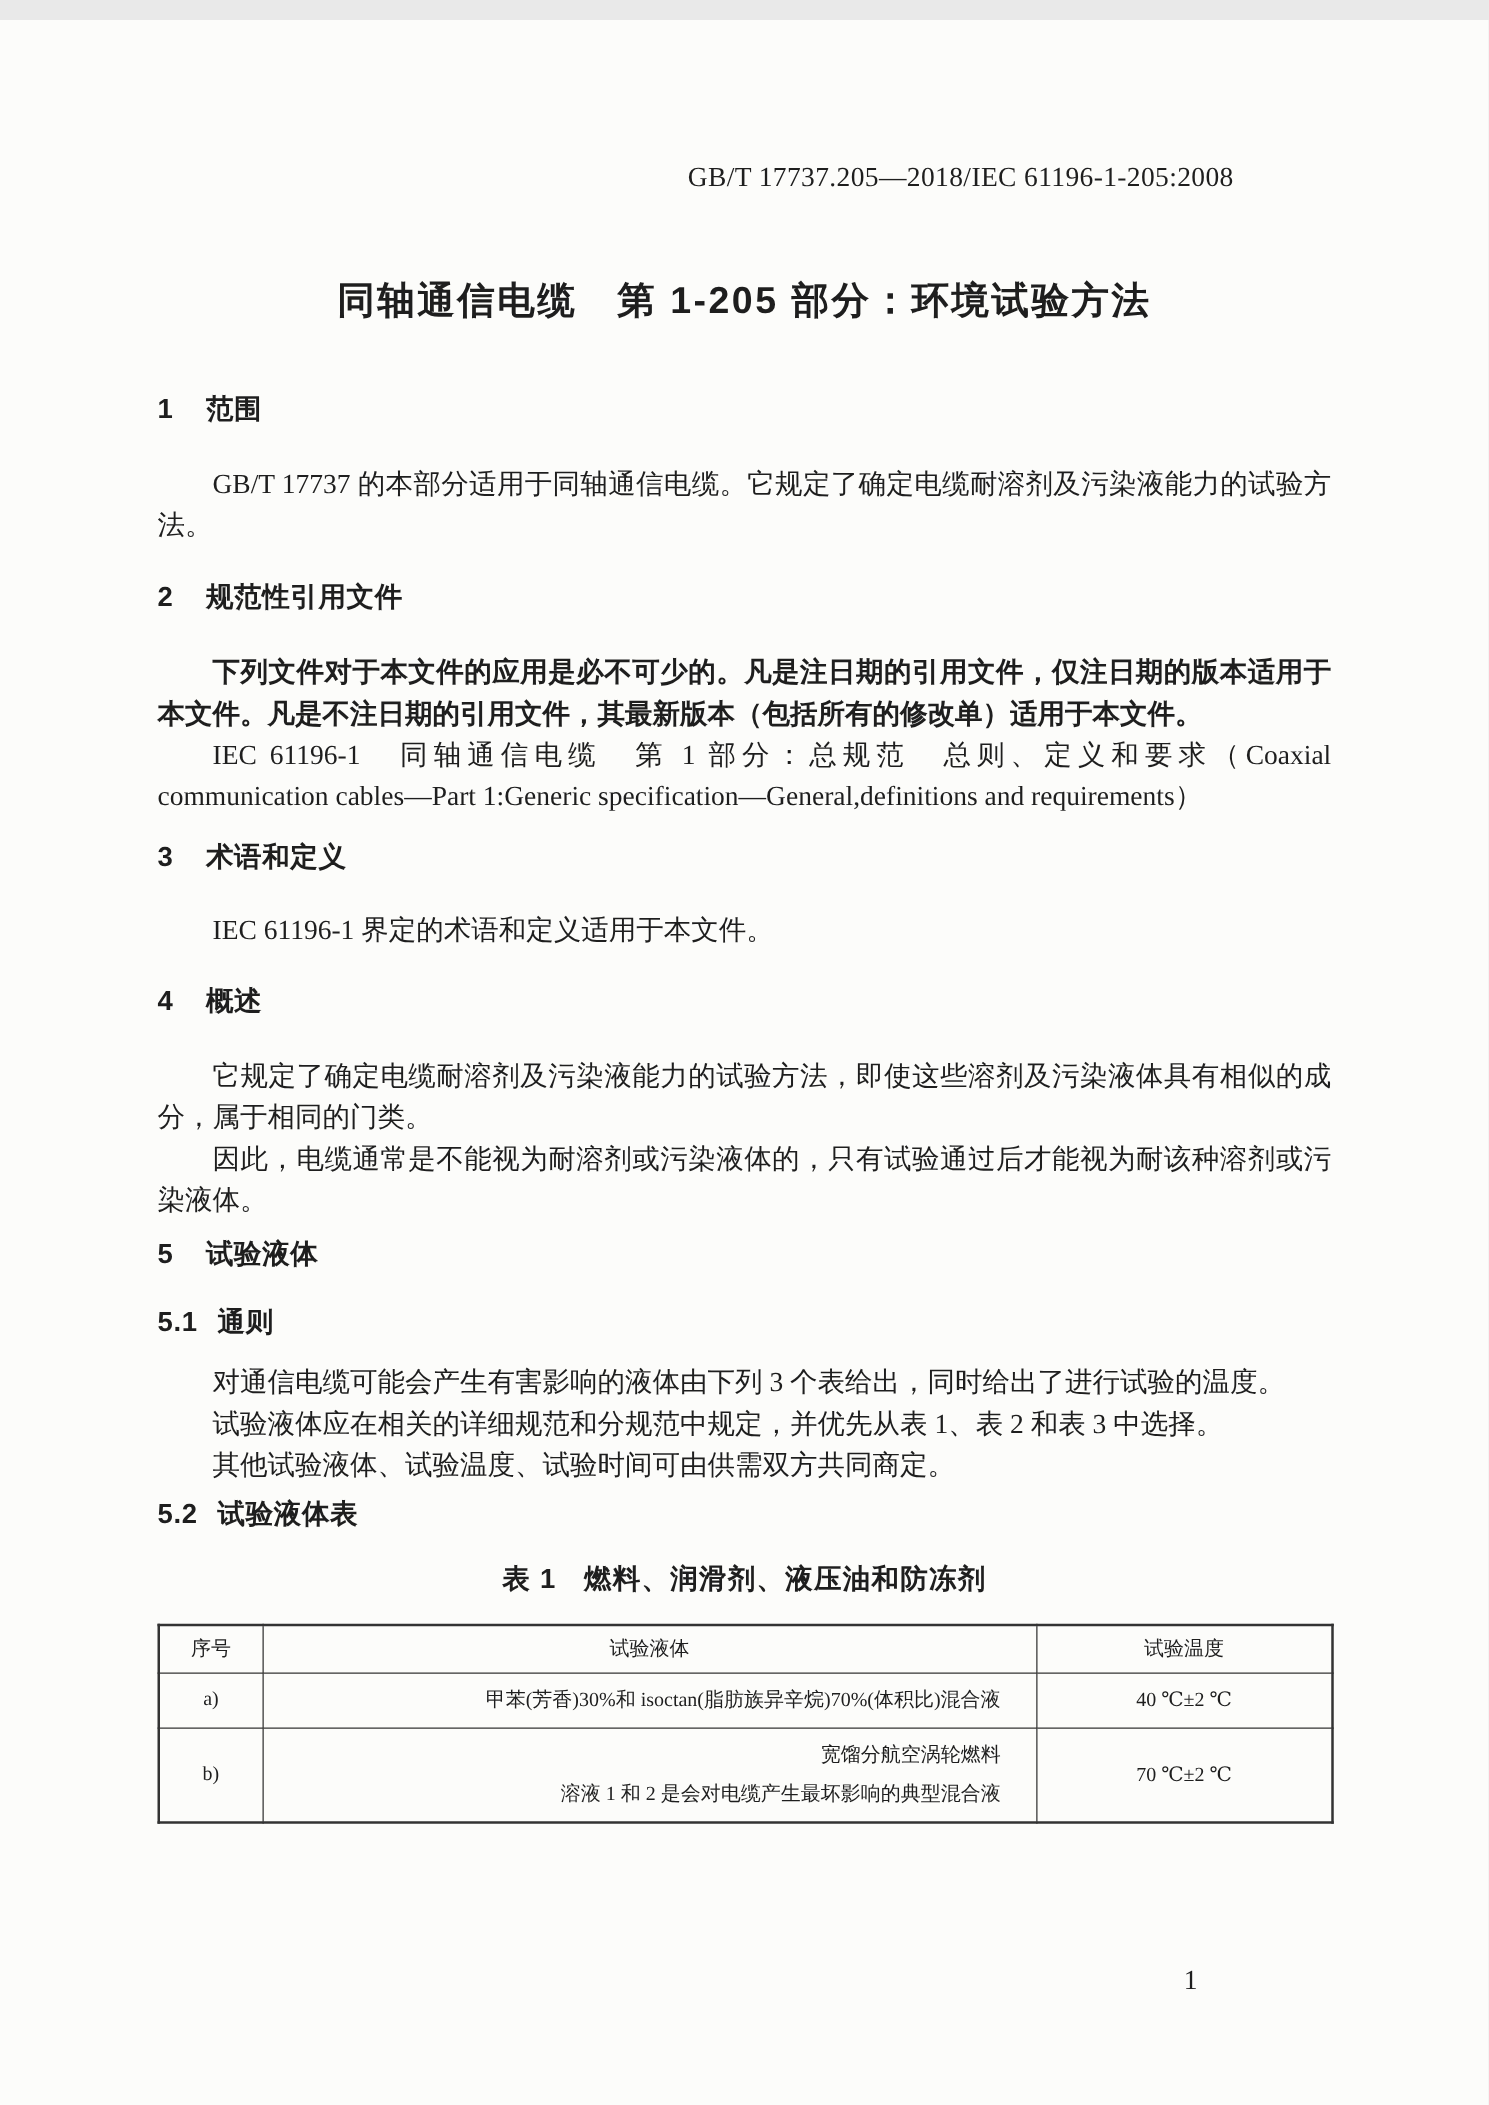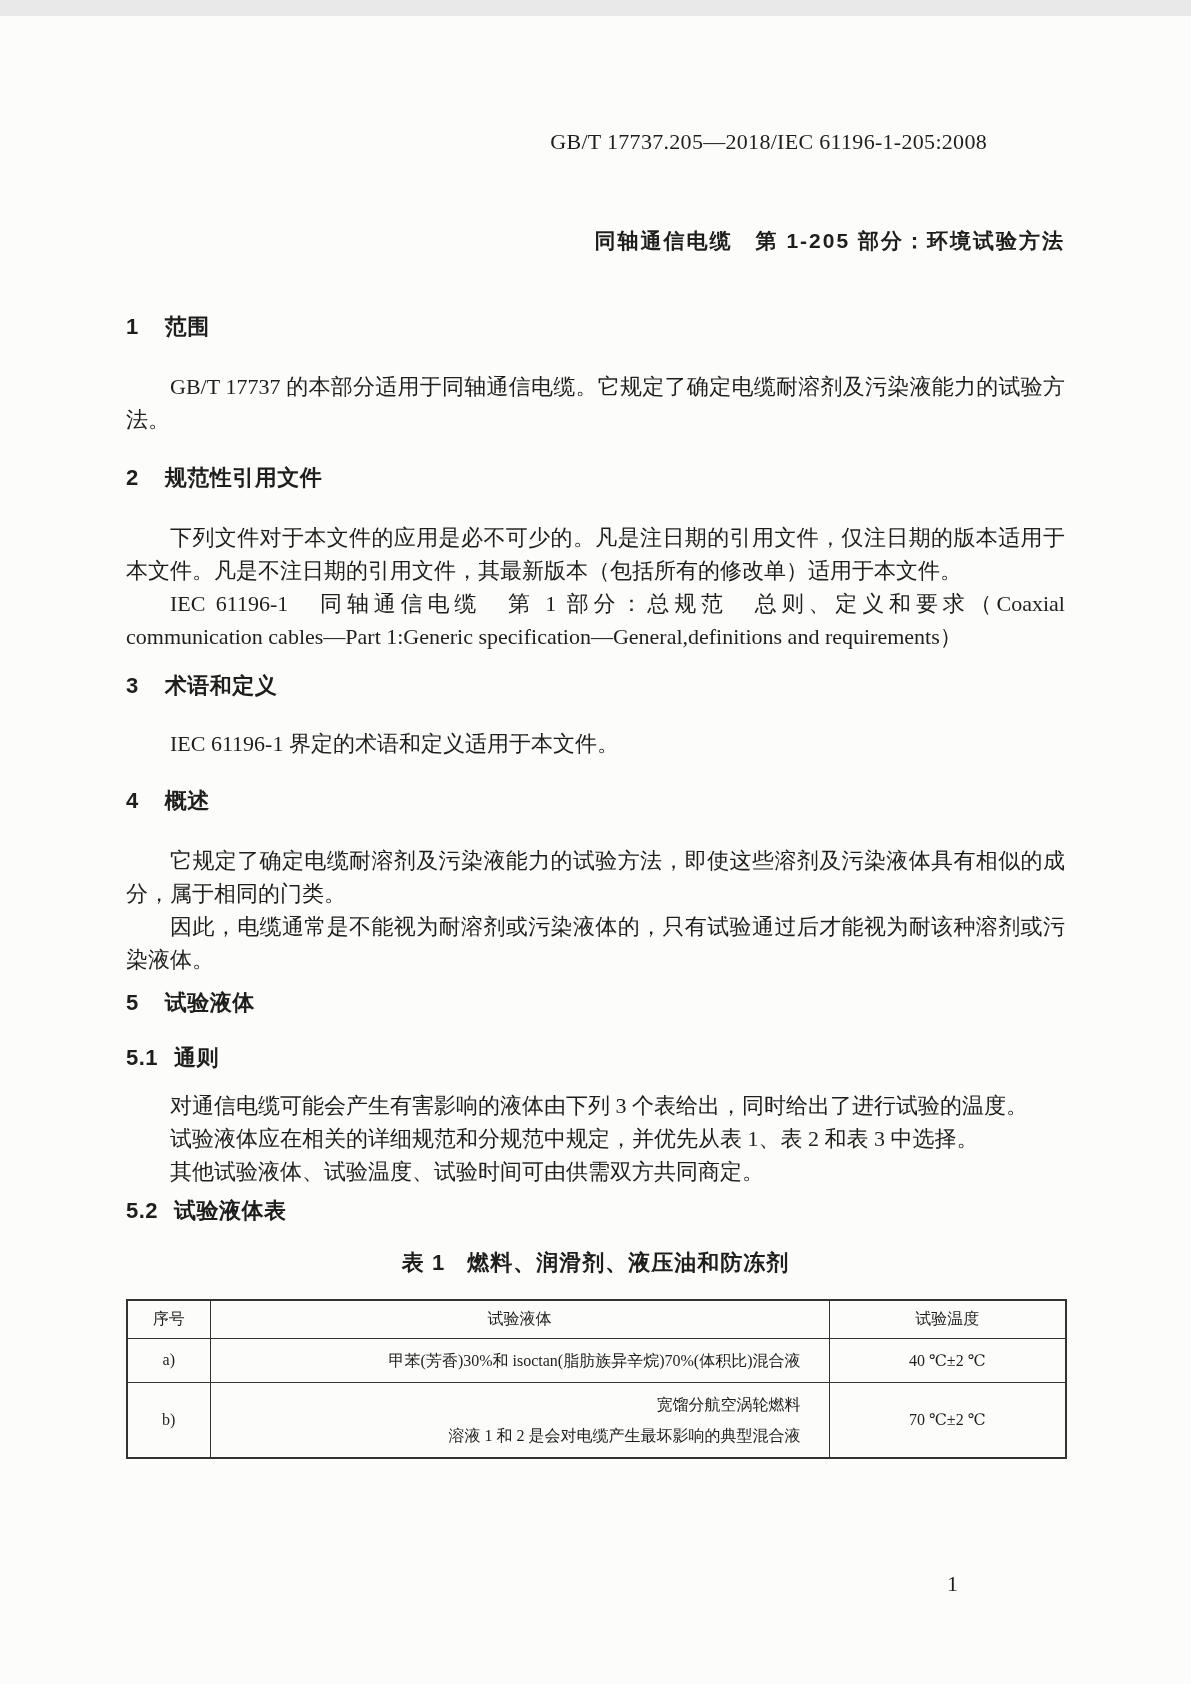--- a/index.html
+++ b/index.html
@@ -23,24 +23,24 @@
   .doc-header {
     margin-top: 112px;
     text-align: right;
     padding-right: 78px;
     font-size: 22px;
     line-height: 28px;
     letter-spacing: 0.3px;
   }
   .doc-title {
     margin-top: 62px;
-    text-align: right;
+    text-align: center;
     font-family: "Liberation Sans", "DejaVu Sans", sans-serif;
     font-weight: bold;
-    font-size: 21px;
+    font-size: 30px;
     line-height: 45px;
     letter-spacing: 2px;
   }
   .doc-title .title-line { display: block; }
   .sec-h {
     font-family: "Liberation Sans", "DejaVu Sans", sans-serif;
     font-weight: bold;
     font-size: 22px;
     line-height: 28px;
     letter-spacing: 0.5px;
@@ -49,21 +49,21 @@
   .sec-h.sub .sec-num { margin-right: 16px; }
   .body-p {
     font-size: 22px;
     line-height: 33px;
     text-indent: 2em;
     text-align: justify;
   }
   .m-h-s1  { margin-top: 50px; }
   .m-p-s1  { margin-top: 29px; }
   .m-h-s2  { margin-top: 28px; }
-  .m-p-s2a { margin-top: 29px; }
+  .m-p-s2a { margin-top: 29px; font-weight: bold; }
   .m-h-s3  { margin-top: 19px; }
   .m-p-s3  { margin-top: 27px; }
   .m-h-s4  { margin-top: 27px; }
   .m-p-s4a { margin-top: 29px; }
   .m-h-s5  { margin-top: 13px; }
   .m-h-s51 { margin-top: 27px; }
   .m-pgrp  { margin-top: 17px; }
   .m-h-s52 { margin-top: 9px; }
   .tbl-caption {
     margin-top: 24px;

